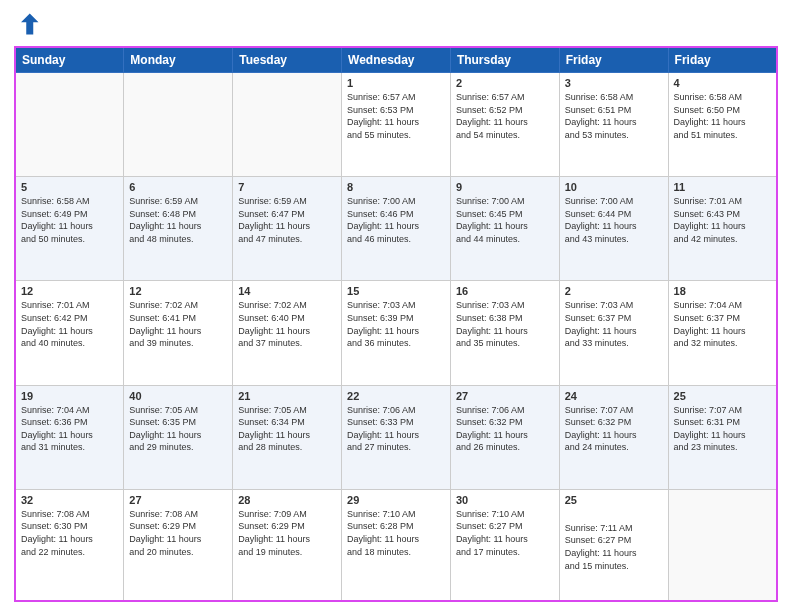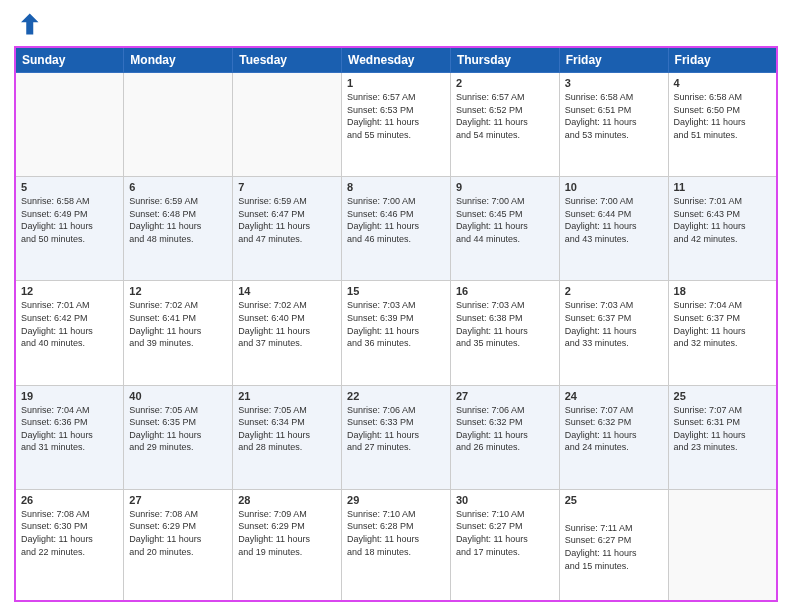--- a/index.html
+++ b/index.html
@@ -303,21 +303,21 @@
           <td>
             <span class="day-num">25</span>
             <div class="day-info" style="white-space: pre-line;">Sunrise: 7:07 AM
 Sunset: 6:31 PM
 Daylight: 11 hours
 and 23 minutes.</div>
           </td>
         </tr>
         <tr>
           <td>
-            <span class="day-num">26</span>
+            <span class="day-num">32</span>
             <div class="day-info" style="white-space: pre-line;">Sunrise: 7:08 AM
 Sunset: 6:30 PM
 Daylight: 11 hours
 and 22 minutes.</div>
           </td>
           <td>
             <span class="day-num">27</span>
             <div class="day-info" style="white-space: pre-line;">Sunrise: 7:08 AM
 Sunset: 6:29 PM
 Daylight: 11 hours

